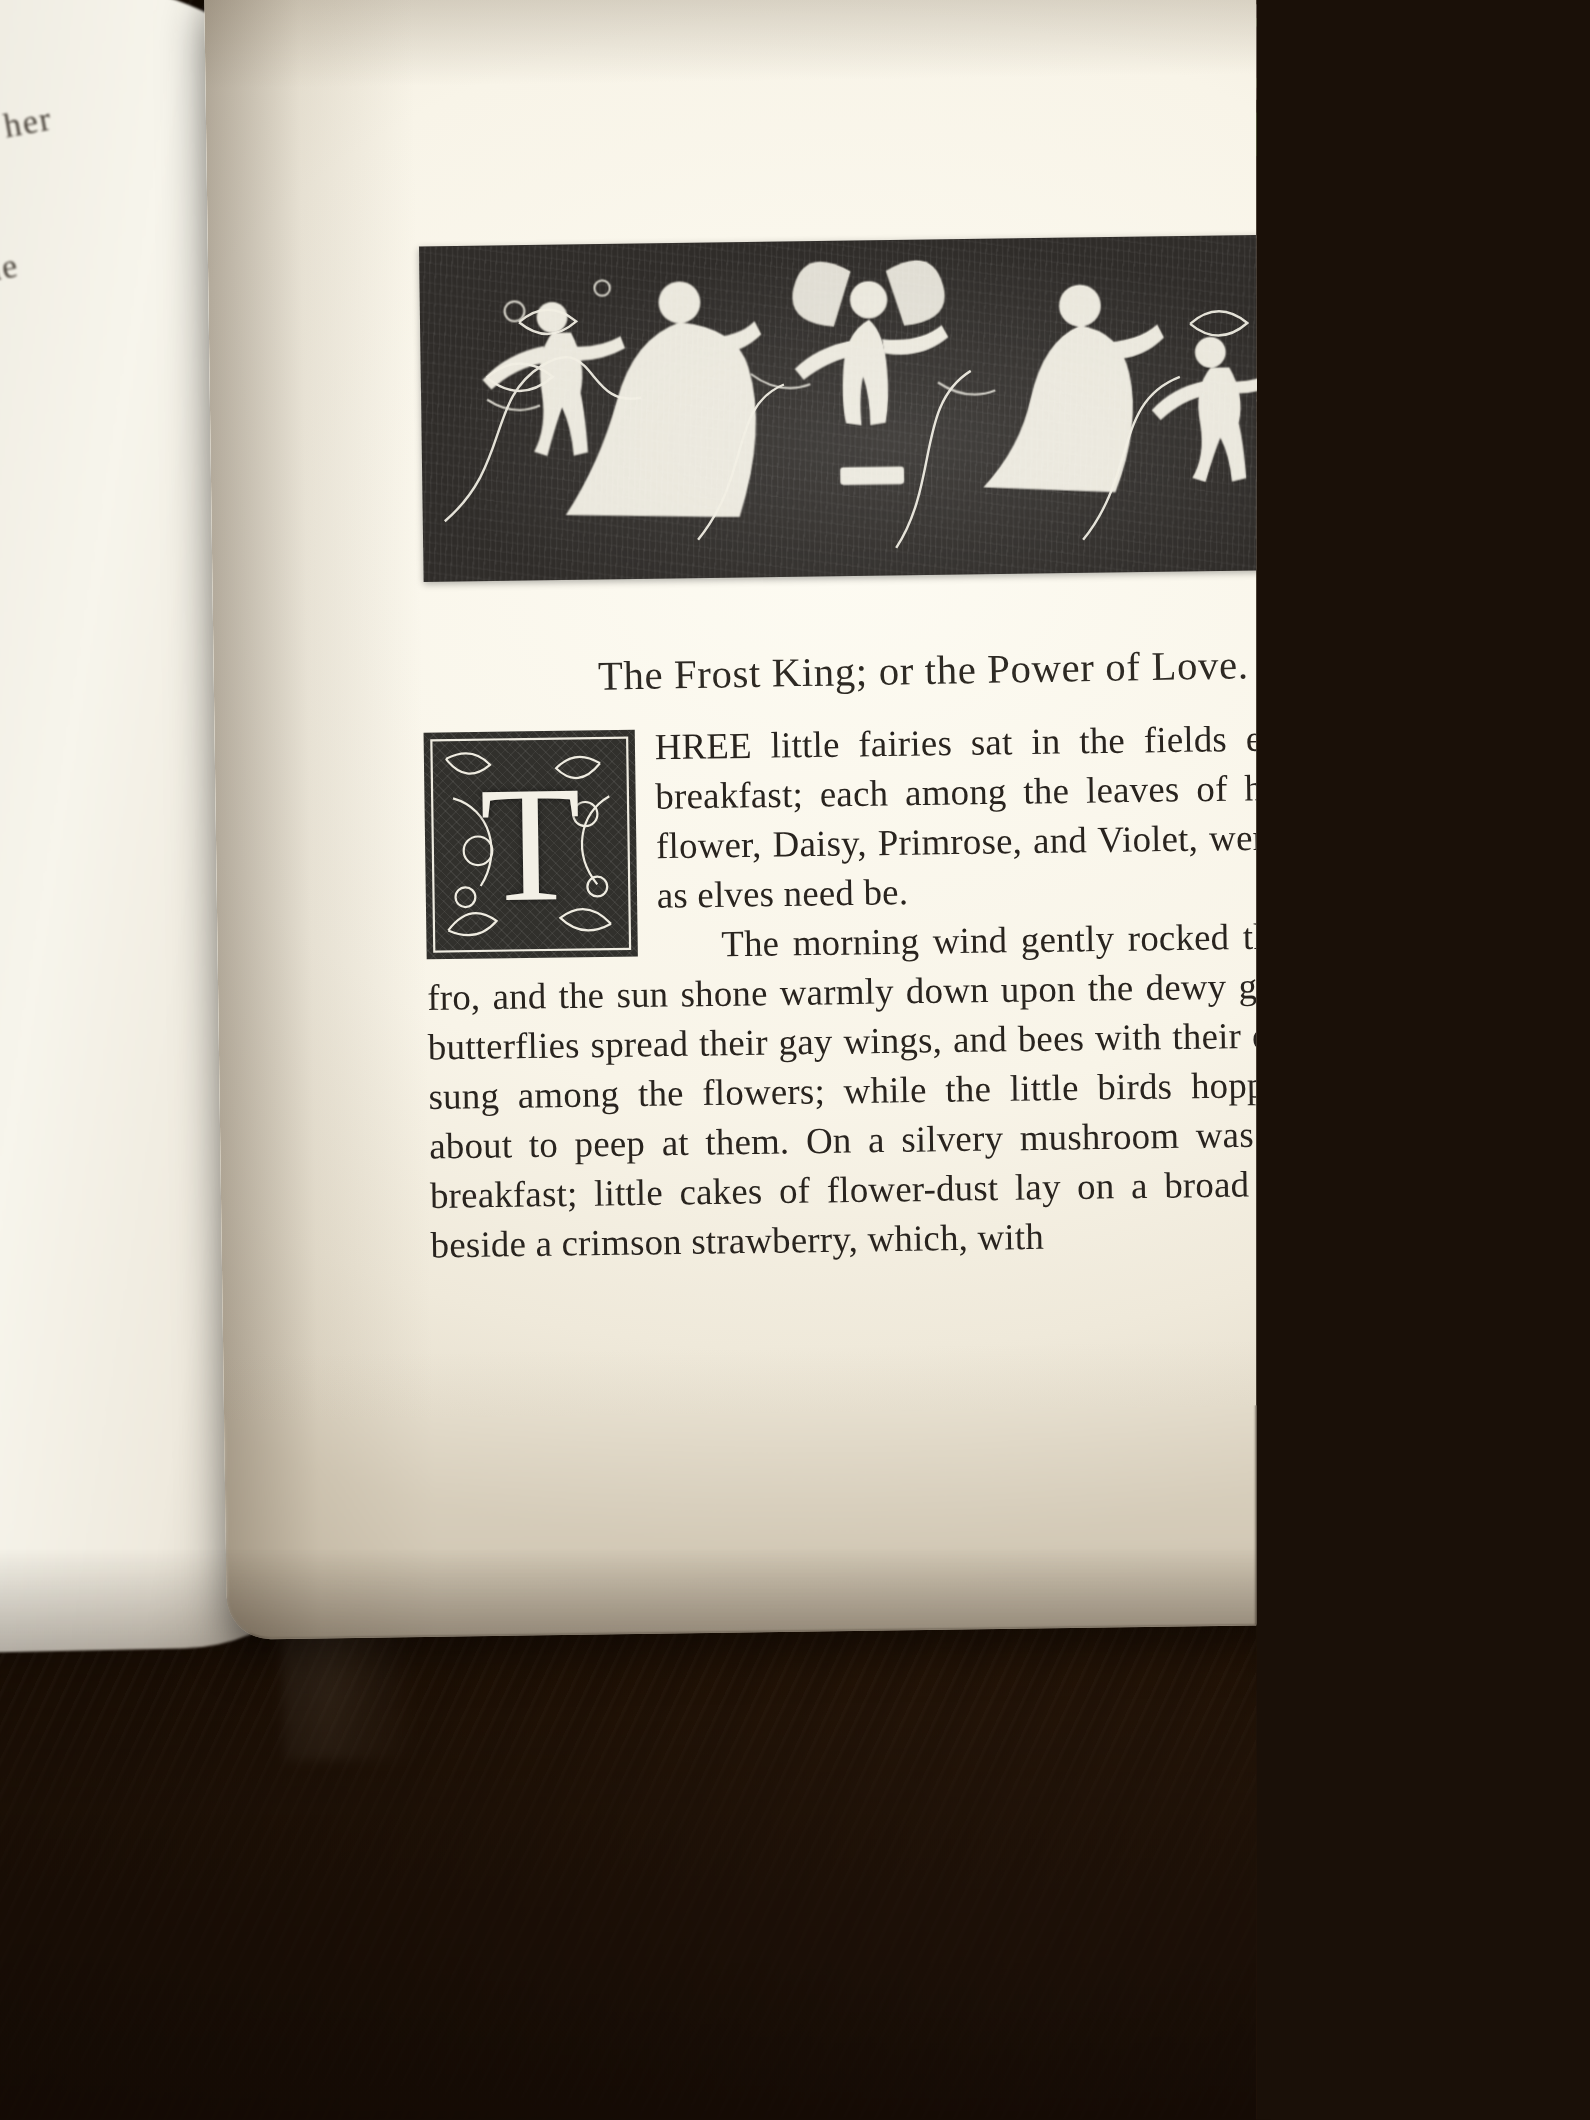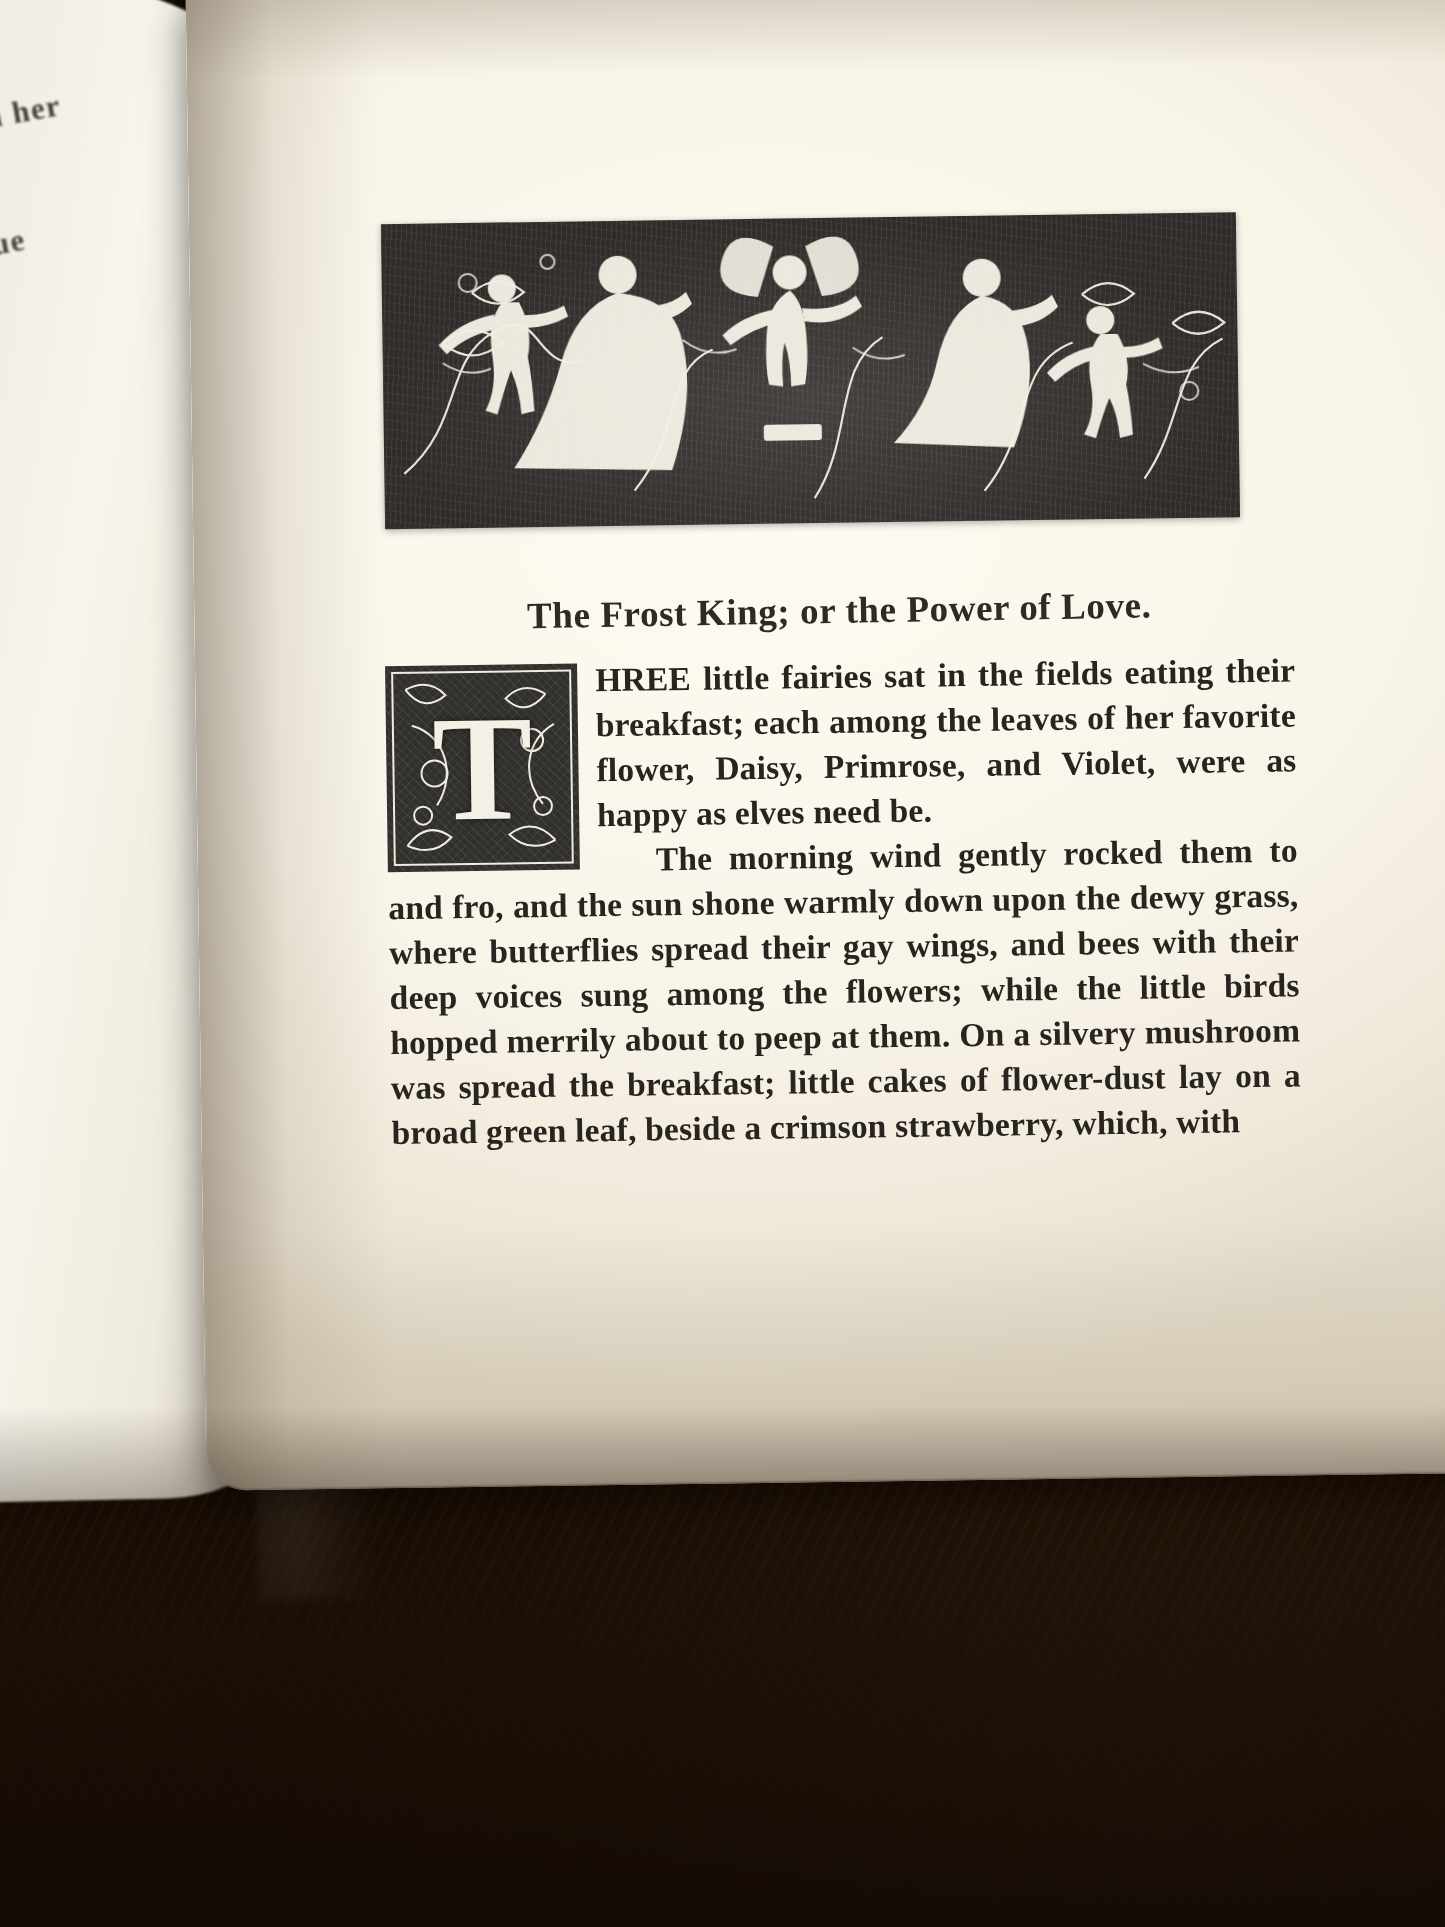--- a/index.html
+++ b/index.html
@@ -10,27 +10,26 @@
   body {
     width: 1445px;
     height: 1927px;
     overflow: hidden;
     font-family: "Liberation Serif", serif;
   }
 
   
   .scene {
     position: relative;
-    width: 1445px;
+    width: 1142px;
     height: 1927px;
     overflow: hidden;
     background:
       radial-gradient(ellipse 900px 600px at 80% 95%, #3a2415 0%, #241406 60%, #1a0e04 100%),
       linear-gradient(150deg, #4a3020 0%, #33200f 40%, #23150a 100%);
-    font-weight: bold;
   }
 
   
   .wood-grain {
     position: absolute;
     inset: 0;
     background-image:
       repeating-linear-gradient(115deg,
         rgba(255,255,255,0.035) 0px,
         rgba(255,255,255,0.035) 2px,

